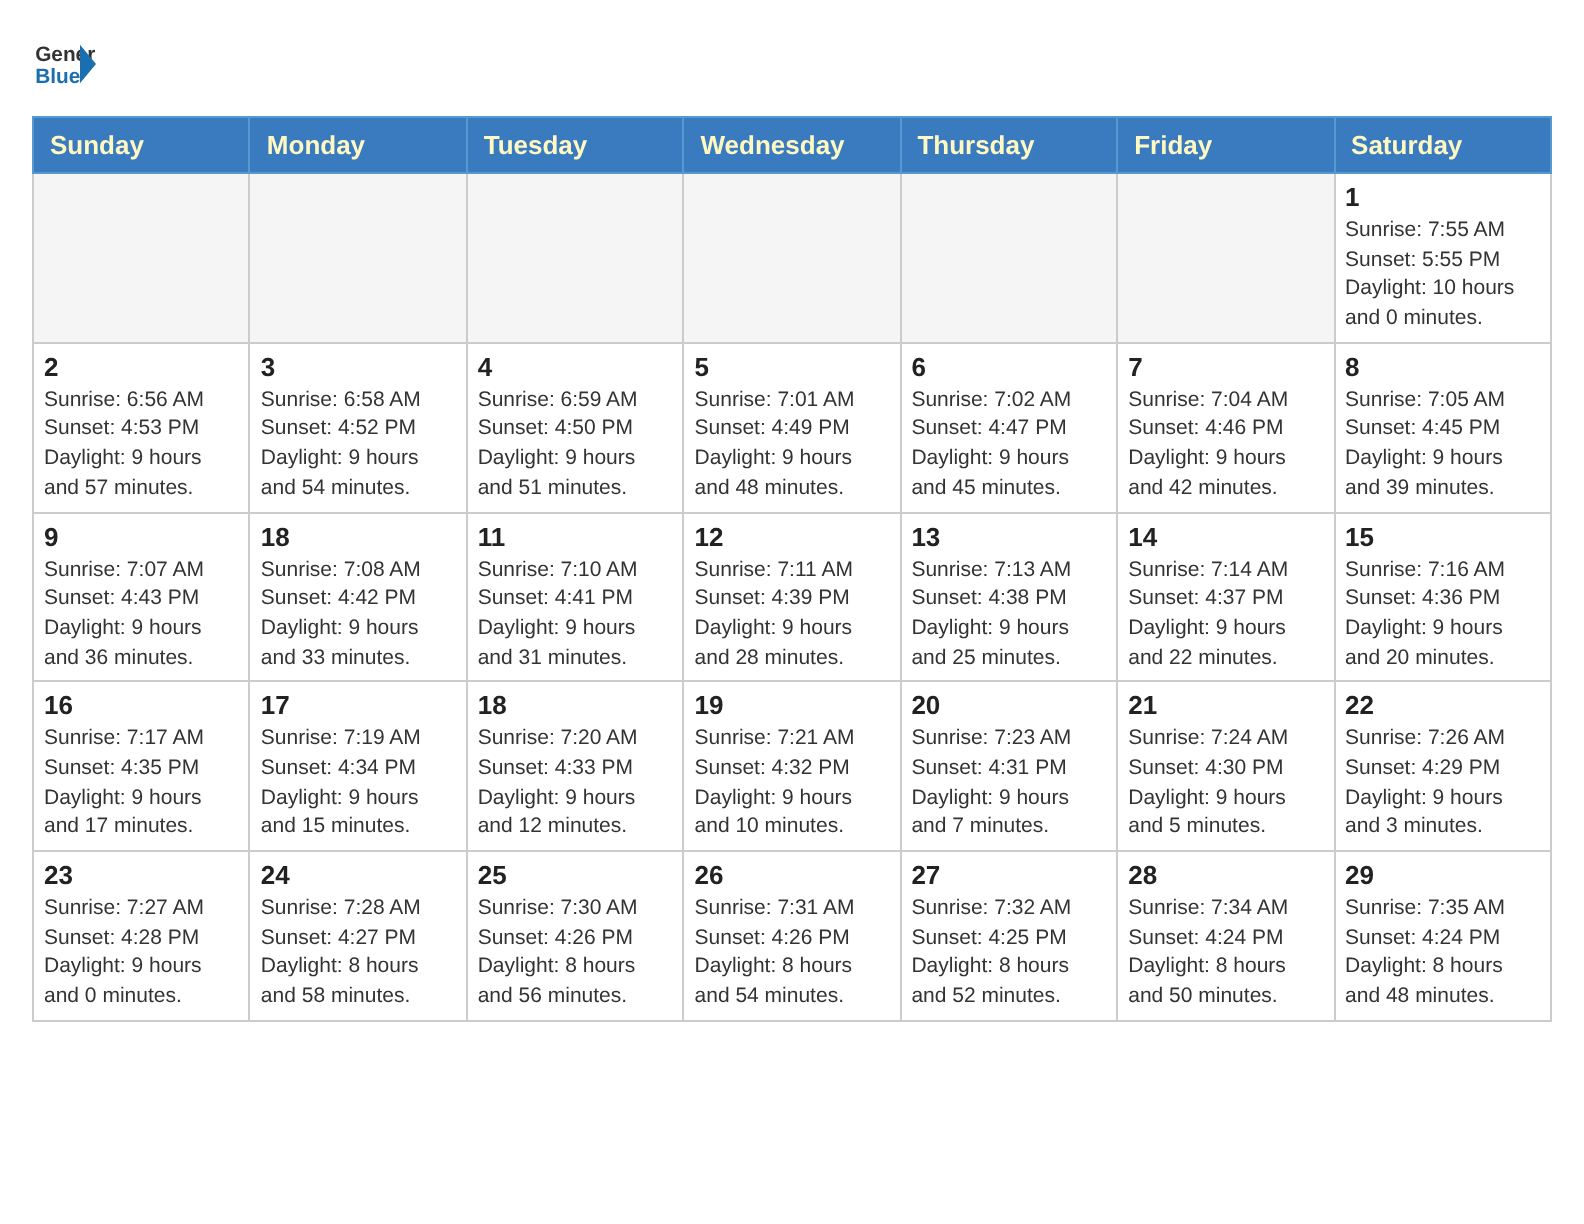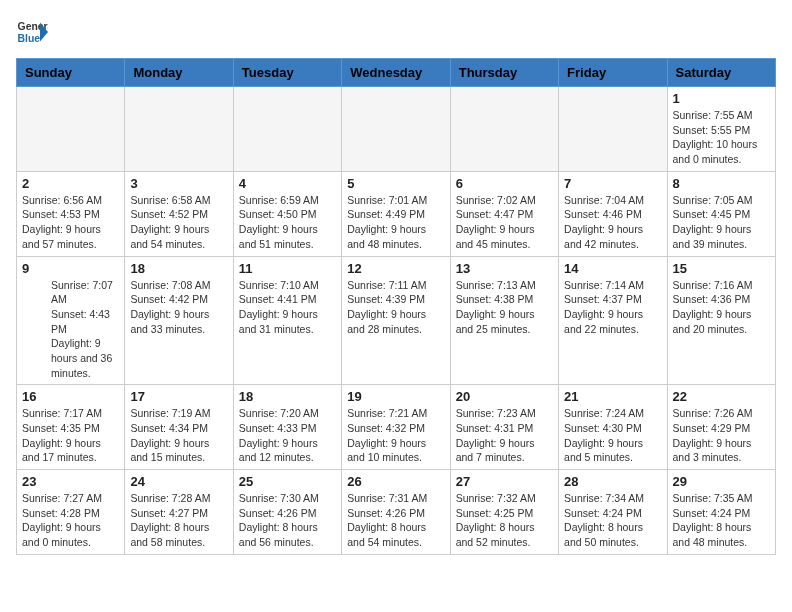--- a/index.html
+++ b/index.html
@@ -37,21 +37,21 @@
       font-size: 14px;
       color: #444;
     }
     .calendar {
       width: 100%;
       border-collapse: collapse;
       border: 1px solid #ccc;
     }
     .calendar th {
       background: #3a7abf;
-      color: #000000;
+      color: #fef9c3;
       font-size: 13px;
       font-weight: bold;
       padding: 6px 8px;
       text-align: left;
       border: 1px solid #5599d0;
     }
     .calendar td {
       width: calc(100% / 7);
       vertical-align: top;
       border: 1px solid #ccc;
@@ -165,21 +165,21 @@
         <td>
           <span class="day-number">8</span>
           <div class="day-info" style="white-space: pre-line;">Sunrise: 7:05 AM
 Sunset: 4:45 PM
 Daylight: 9 hours and 39 minutes.</div>
         </td>
       </tr>
       <tr>
         <td>
           <span class="day-number">9</span>
-          <div class="day-info" style="white-space: pre-line; margin-left: 29px;">Sunrise: 7:07 AM
+          <div class="day-info" style="white-space: pre-line;">Sunrise: 7:07 AM
 Sunset: 4:43 PM
 Daylight: 9 hours and 36 minutes.</div>
         </td>
         <td>
           <span class="day-number">18</span>
           <div class="day-info" style="white-space: pre-line;">Sunrise: 7:08 AM
 Sunset: 4:42 PM
 Daylight: 9 hours and 33 minutes.</div>
         </td>
         <td>

